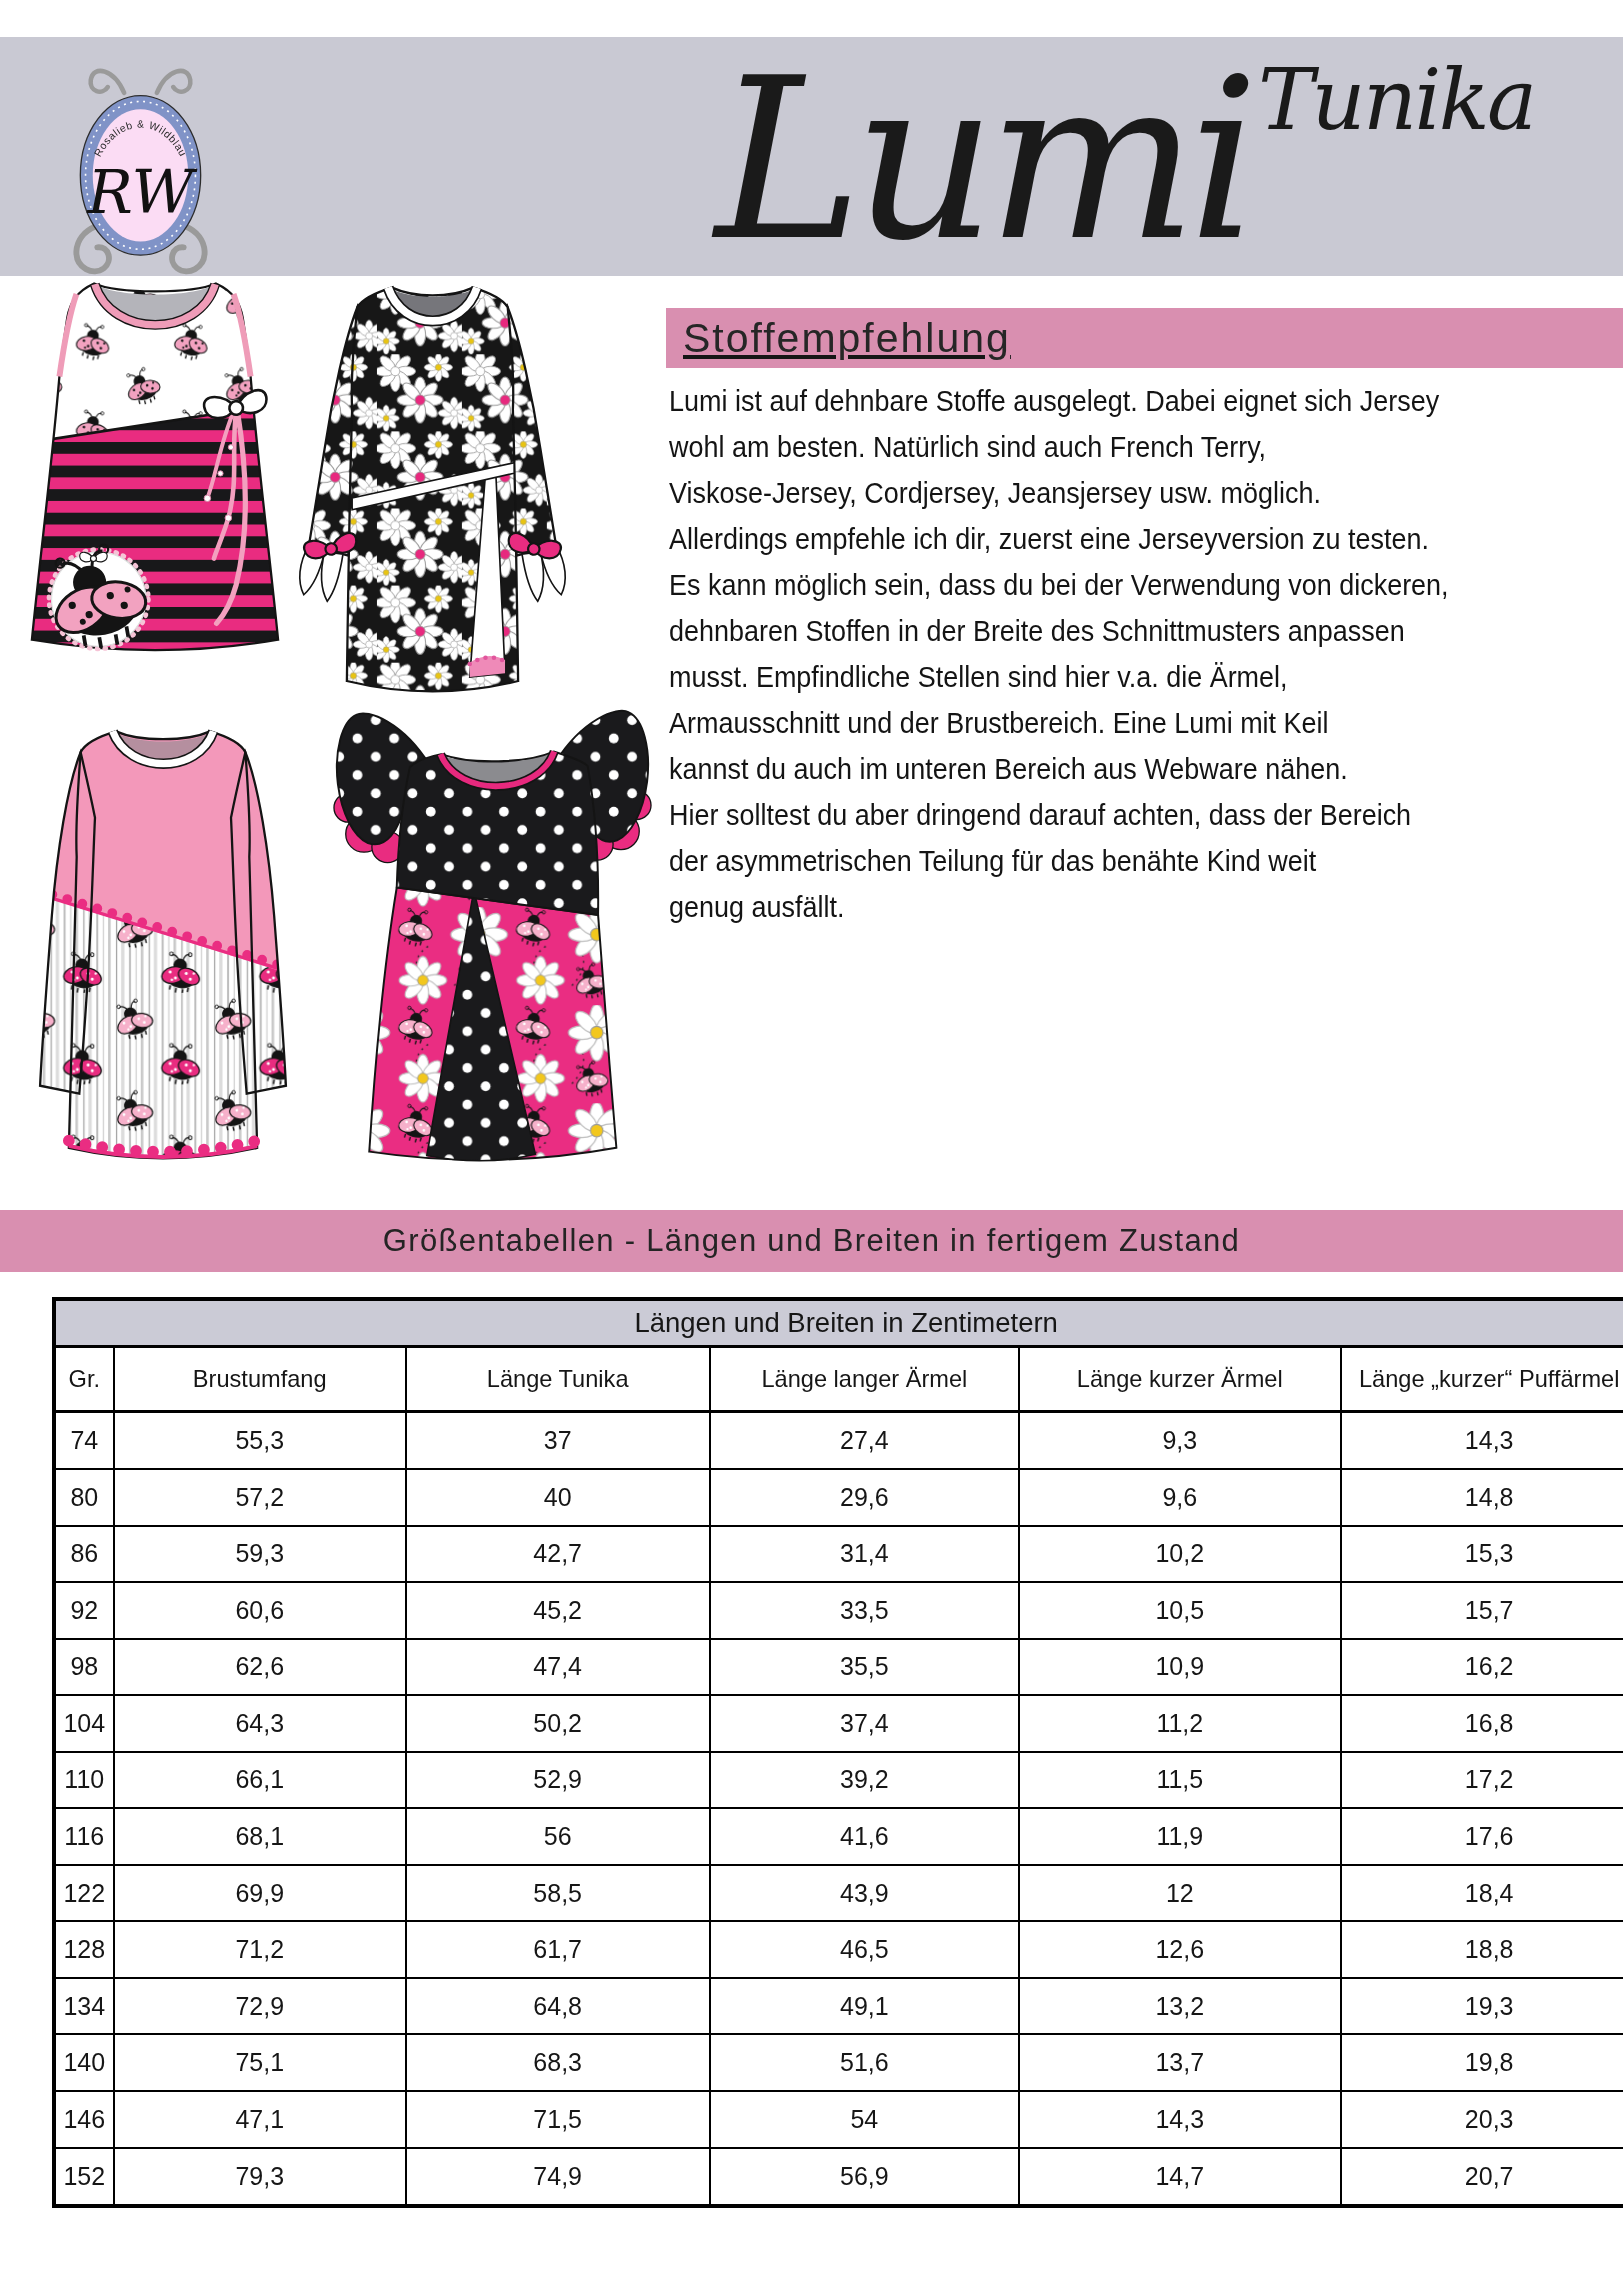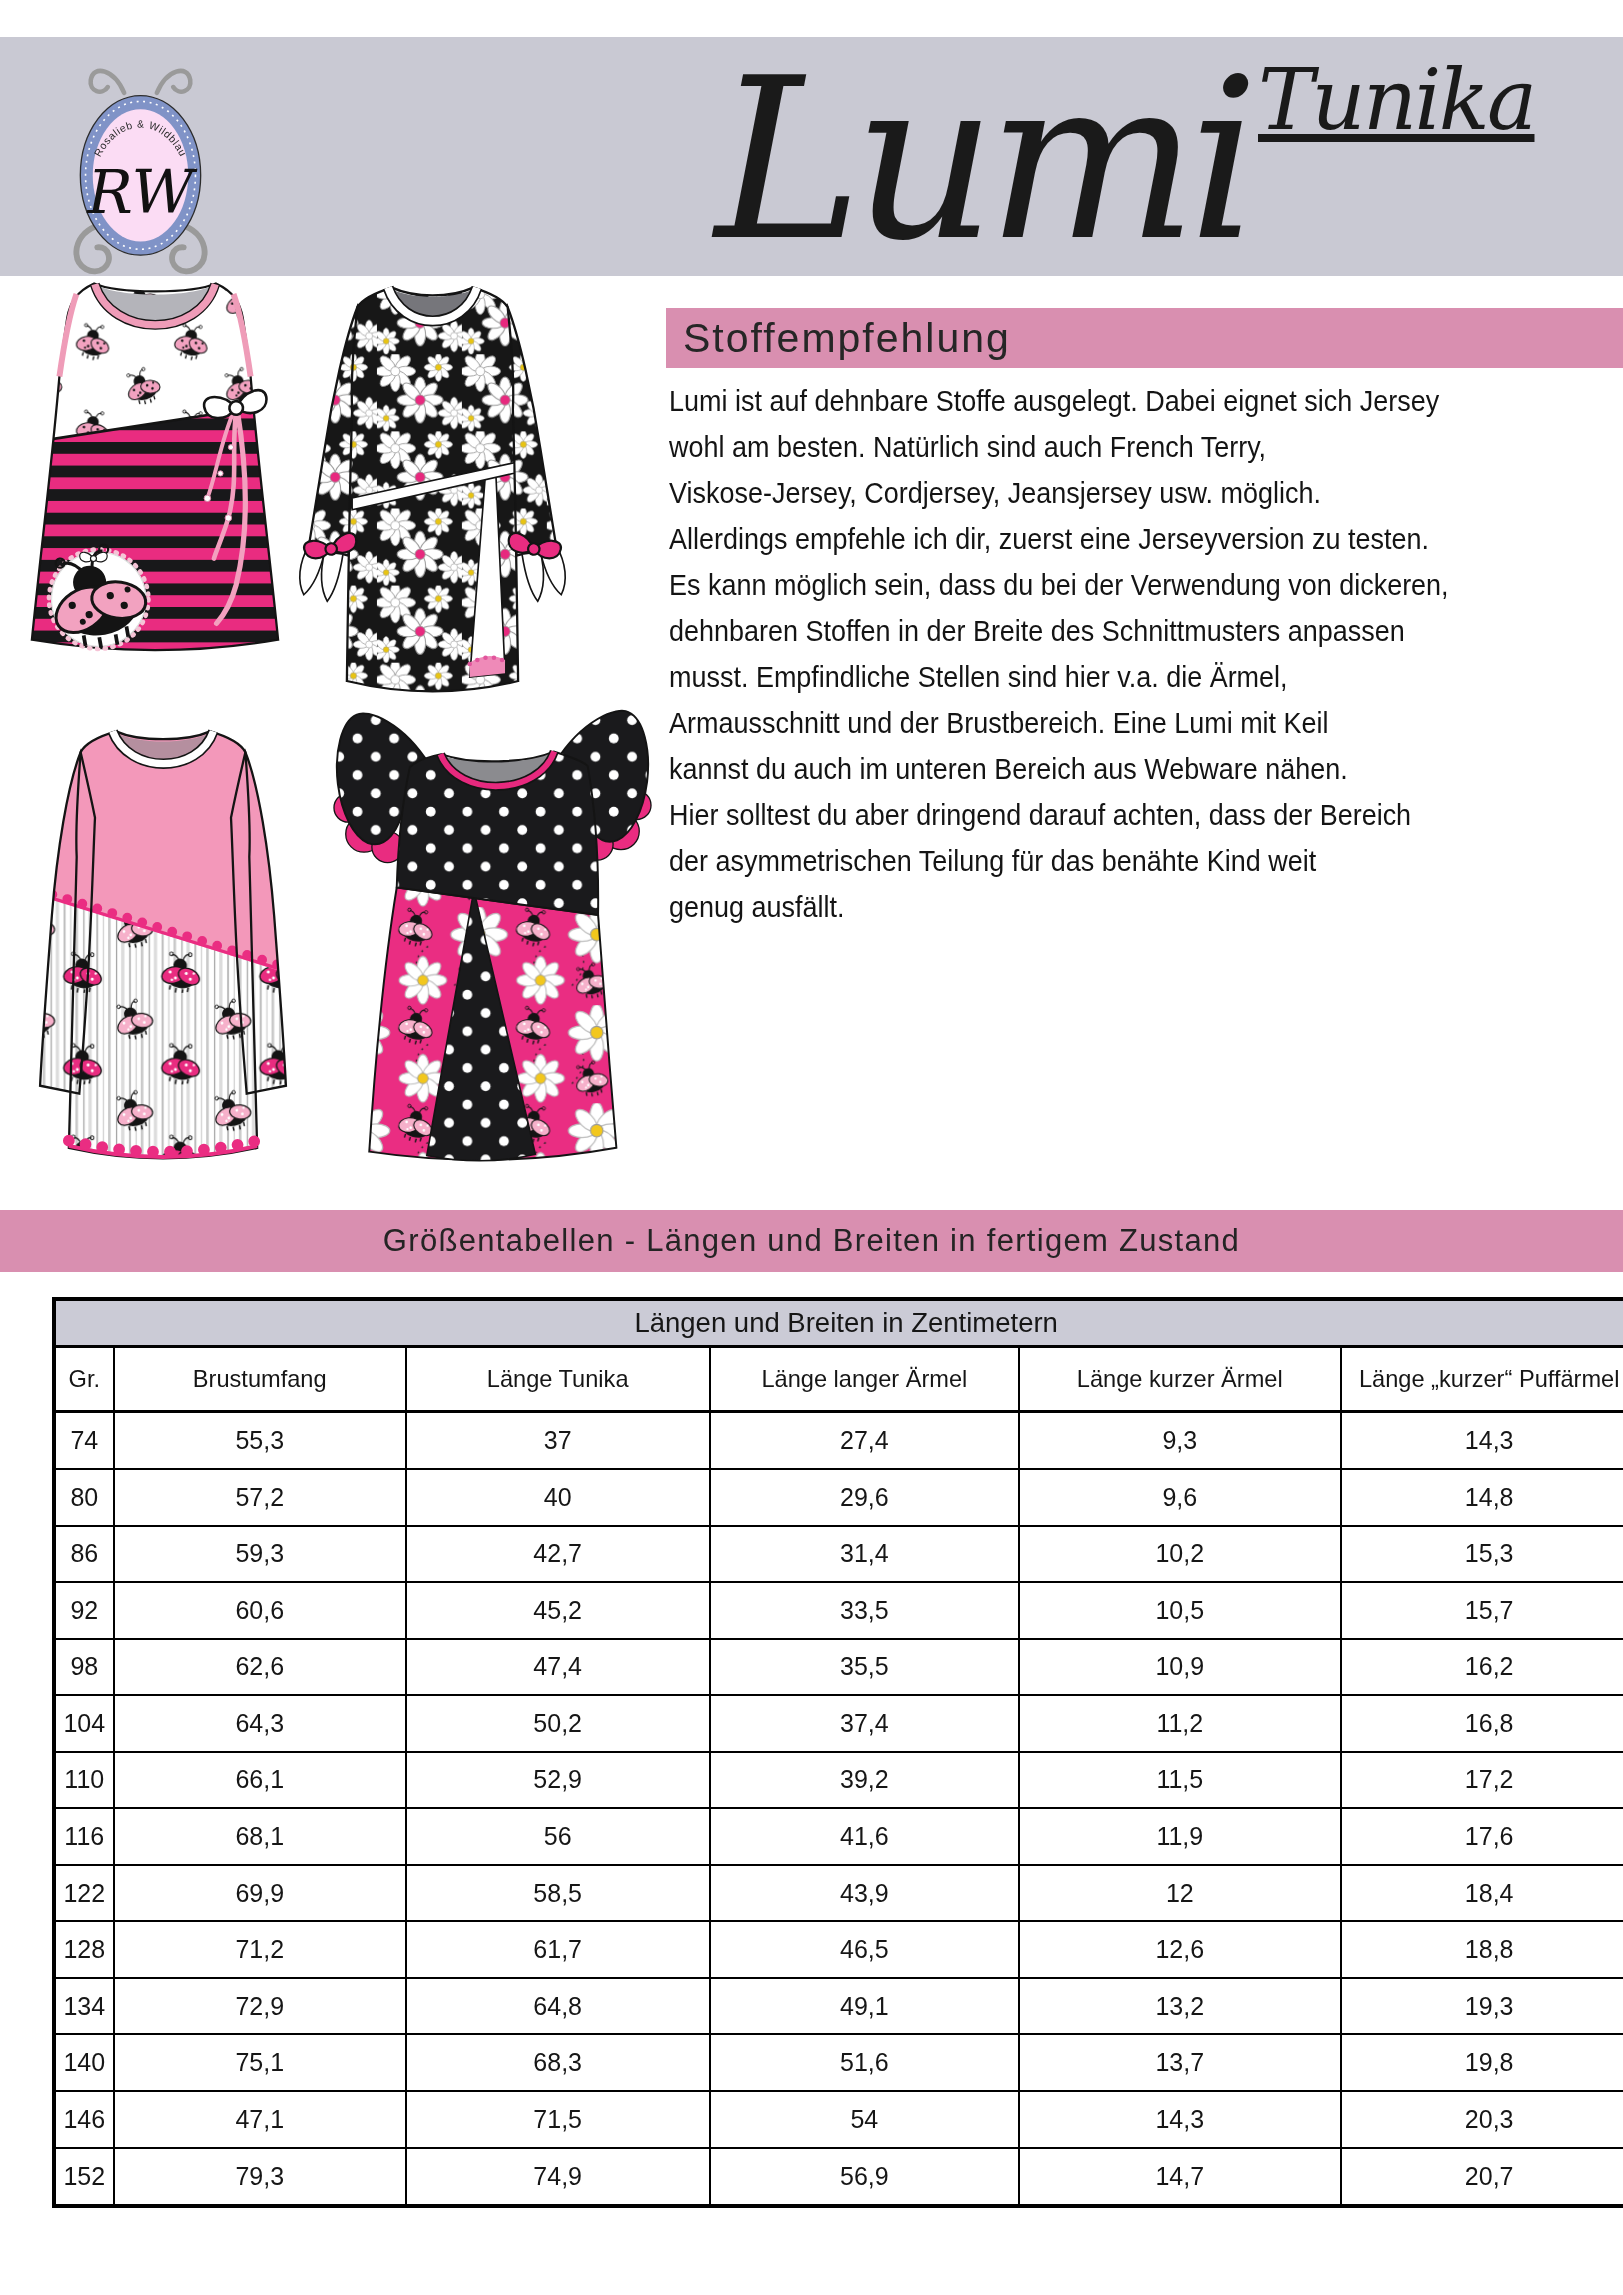--- a/index.html
+++ b/index.html
@@ -4,24 +4,24 @@
 <style>
   html,body{margin:0;padding:0;background:#fff;}
   .page{position:relative;width:1623px;height:2295px;background:#fff;overflow:hidden;
         font-family:"Liberation Sans",sans-serif;color:#161616;}
 
   
   .header-band{position:absolute;left:0;top:37px;width:1623px;height:239px;background:var(--band_gray,#c9c9d3);}
   .brand-logo{position:absolute;left:62px;top:14.4px;width:157px;height:216px;overflow:visible;}
   .script{position:absolute;font-family:"DejaVu Serif",serif;font-style:italic;color:#1a1a1a;white-space:nowrap;margin-left:8px;}
   .script-lumi{left:707px;top:-6.5px;font-size:222px;letter-spacing:-9.2px;}
-  .script-tunika{left:1250px;top:14.4px;font-size:84px;letter-spacing:-2.6px;text-decoration:underline;}
+  .script-tunika{left:1250px;top:14.4px;font-size:84px;letter-spacing:-2.6px;}
 
   
-  .fabric-band{position:absolute;left:666px;top:308px;width:957px;height:60px;background:var(--accent_pink,#d98fb0);}
+  .fabric-band{position:absolute;left:666px;top:308px;width:957px;height:60px;background:var(--accent_pink,#d98fb0);text-decoration:underline;}
   .fabric-band h2{margin:0;padding:0 0 0 17px;font-size:41px;line-height:60px;font-weight:400;
                   letter-spacing:2px;color:#262626;}
   .fabric-text{position:absolute;left:669px;top:378px;width:1001px;font-size:29px;line-height:46px;
                color:#141414;transform:scaleX(.93);transform-origin:left top;}
 
   
   .dress{position:absolute;overflow:visible;}
   #dressA{left:19.6px;top:277px;width:270px;height:385px;}
   #dressB{left:292px;top:277px;width:281px;height:429px;}
   #dressC{left:9.8px;top:718px;width:306px;height:453px;}

